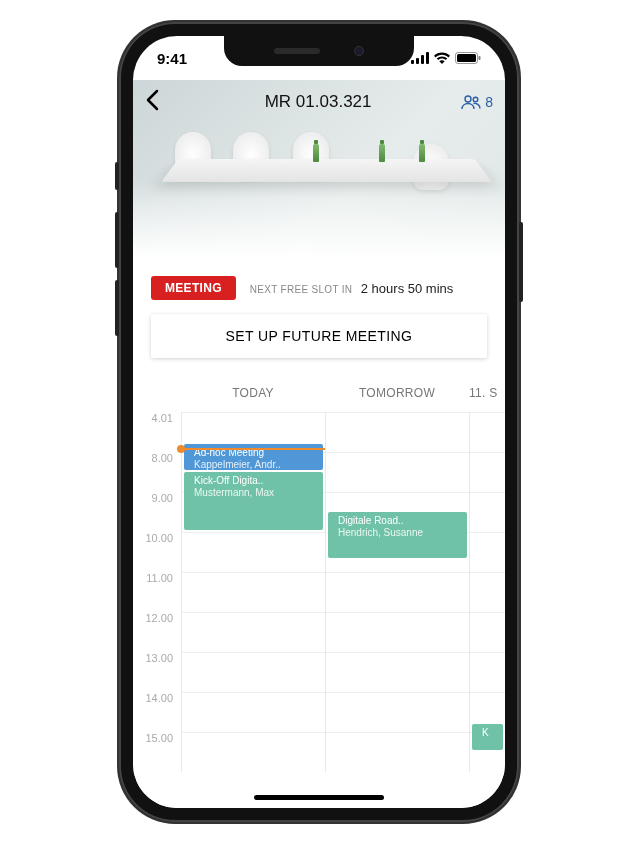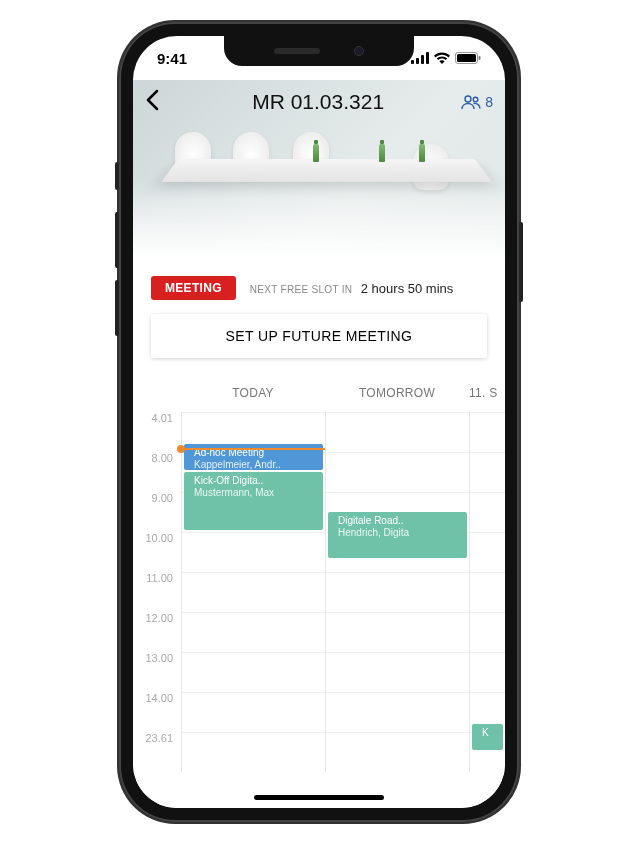--- a/index.html
+++ b/index.html
@@ -86,21 +86,21 @@
 .room-hero .bottle.b1 { left: 180px; }
 .room-hero .bottle.b2 { left: 246px; }
 .room-hero .bottle.b3 { left: 286px; }
 
 .header-bar {
   position: absolute; top: 0; left: 0; right: 0; height: 44px;
   display: flex; align-items: center; justify-content: space-between;
   padding: 0 12px; z-index: 5;
 }
 .back-chevron { font-size: 28px; font-weight: 300; color: #000; width: 30px; cursor: pointer; }
-.room-title { font-size: 21px; font-weight: 400; color: #111; }
+.room-title { font-size: 17px; font-weight: 400; color: #111; }
 .people { display: flex; align-items: center; gap: 4px; color: #2b5ea6; font-size: 14px; cursor: pointer; }
 .people svg { display: block; }
 
 
 .status-section { background: #fff; padding: 16px 18px 12px; }
 .status-row { display: flex; align-items: center; gap: 14px; margin-bottom: 14px; }
 .occupied-badge {
   background: #d82020; color: #fff; font-weight: 700; font-size: 12px;
   padding: 5px 14px; border-radius: 3px; letter-spacing: 0.3px;
 }
@@ -244,21 +244,21 @@
         <div class="cal-grid">
           <div class="time-col" id="time-col">
               <div class="time-label">4.01</div>
               <div class="time-label">8.00</div>
               <div class="time-label">9.00</div>
               <div class="time-label">10.00</div>
               <div class="time-label">11.00</div>
               <div class="time-label">12.00</div>
               <div class="time-label">13.00</div>
               <div class="time-label">14.00</div>
-              <div class="time-label">23.61</div>
+              <div class="time-label">15.00</div>
             </div>
           <div class="day-col" id="col-today">
               <div class="hour-line"></div>
               <div class="hour-line"></div>
               <div class="hour-line"></div>
               <div class="hour-line"></div>
               <div class="hour-line"></div>
               <div class="hour-line"></div>
               <div class="hour-line"></div>
               <div class="hour-line"></div>
@@ -280,21 +280,21 @@
               <div class="hour-line"></div>
               <div class="hour-line"></div>
               <div class="hour-line"></div>
               <div class="hour-line"></div>
               <div class="hour-line"></div>
               <div class="hour-line"></div>
               <div class="hour-line"></div>
               <div class="hour-line"></div>
               <div class="event ev-green" style="top: 100px; height: 46px;">
                 <div class="title">Digitale Road..</div>
-                <div class="org">Hendrich, Digita</div>
+                <div class="org">Hendrich, Susanne</div>
               </div>
             </div>
           <div class="day-col" id="col-third">
               <div class="hour-line"></div>
               <div class="hour-line"></div>
               <div class="hour-line"></div>
               <div class="hour-line"></div>
               <div class="hour-line"></div>
               <div class="hour-line"></div>
               <div class="hour-line"></div>

